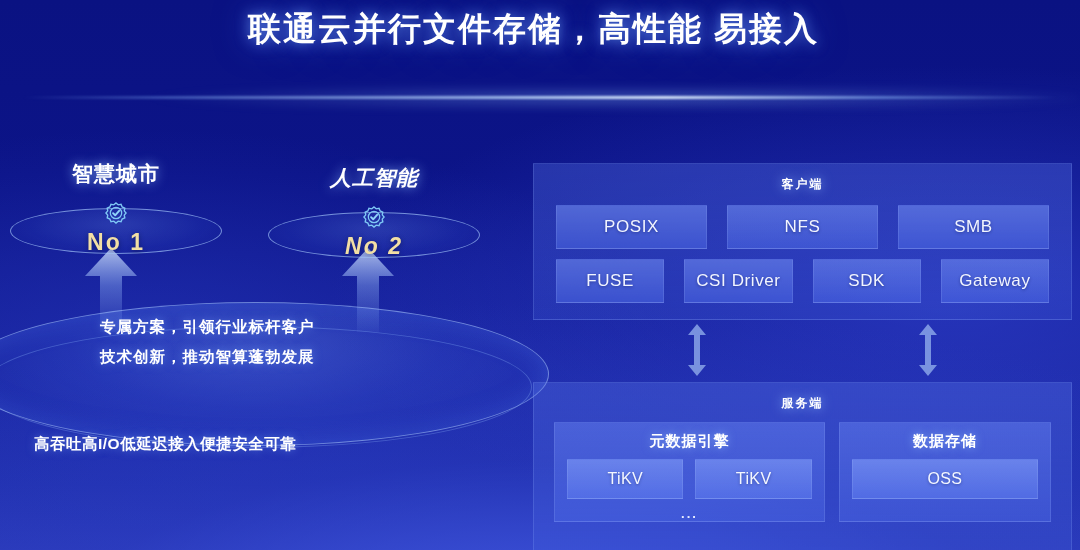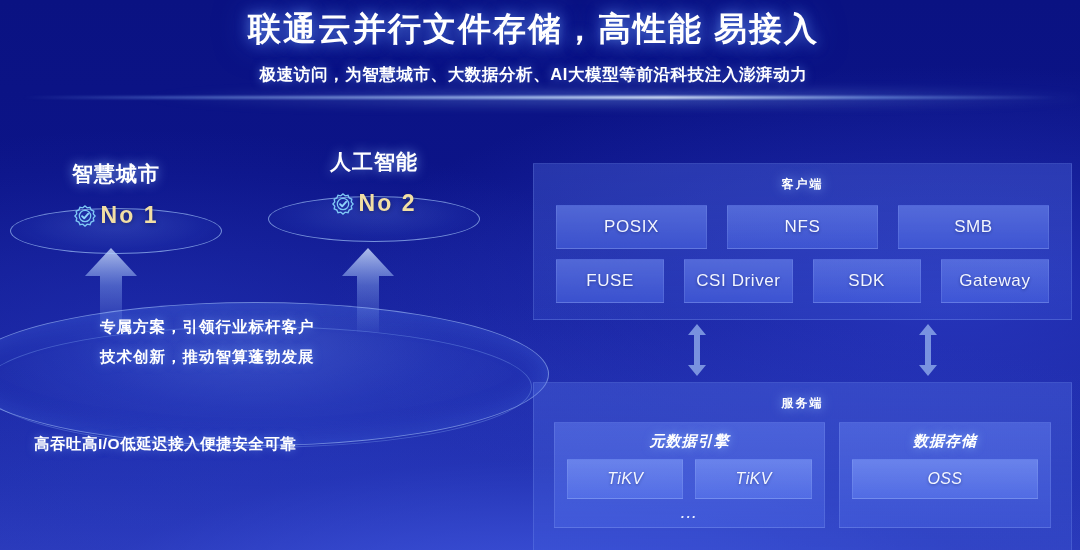--- a/index.html
+++ b/index.html
@@ -109,21 +109,21 @@
   .pedestal .ring {
     position: absolute;
     left: 0; top: 24px;
     width: 210px;
     height: 44px;
     border-radius: 50%;
     border: 1px solid rgba(175,210,255,0.62);
     background: radial-gradient(ellipse at 50% 35%, rgba(120,160,255,0.22) 0%, rgba(60,95,225,0.10) 60%, rgba(40,60,180,0.02) 85%);
   }
   .pedestal-1 { left: 10px;  top: 74px; }
-  .pedestal-2 { left: 268px; top: 62px; }
+  .pedestal-2 { left: 268px; top: 78px; font-style: italic; }
 
   .pod-label {
     position: absolute;
     width: 100%;
     text-align: center;
     top: -24px;
     font-size: 21px;
     font-weight: bold;
     color: #ffffff;
     letter-spacing: 1px;
@@ -136,20 +136,21 @@
     text-align: center;
     font-size: 23px;
     font-weight: bold;
     color: #f2dfa4;
     letter-spacing: 2px;
     text-shadow: 0 1px 5px rgba(0,0,0,0.35);
     display: flex;
     align-items: center;
     justify-content: center;
     gap: 5px;
+    flex-direction: column;
   }
   .badge-icon { display: inline-block; width: 22px; height: 22px; }
 
   .up-arrow { position: absolute; width: 56px; height: 84px; }
   .arrow-1 { left: 83px;  top: 138px; }
   .arrow-2 { left: 340px; top: 138px; }
 
   .pitch {
     position: absolute;
     left: 100px;
@@ -230,22 +231,20 @@
 
   .sub-cols {
     display: flex;
     gap: 14px;
     padding: 0 20px;
     margin-top: 10px;
   }
   .sub-panel {
     background: linear-gradient(180deg, rgba(110,138,248,0.40) 0%, rgba(85,115,240,0.32) 100%);
     border: 1px solid rgba(165,190,255,0.18);
-    padding-bottom: 6px;
-    font-style: italic;
   }
   .sub-meta { flex: 1.28; }
   .sub-store { flex: 1; }
   .sub-title {
     text-align: center;
     font-size: 15px;
     font-weight: bold;
     color: #ffffff;
     letter-spacing: 1px;
     padding: 9px 0 8px 0;
@@ -275,21 +274,20 @@
   }
   .spacer-row { height: 20px; }
 </style>
 </head>
 <body>
 
 <div id="stage">
 
   <div class="header">
     <h1 class="title">联通云并行文件存储，高性能 易接入</h1>
-    <p class="subtitle">极速访问，为智慧城市、大数据分析、AI大模型等前沿科技注入澎湃动力</p>
   </div>
   <div class="header-glow-wide"></div>
   <div class="header-glow"></div>
 
   <div class="left-scene">
 
     <div class="base-disc"></div>
     <div class="base-disc-2"></div>
 
     <div class="up-arrow arrow-1">

